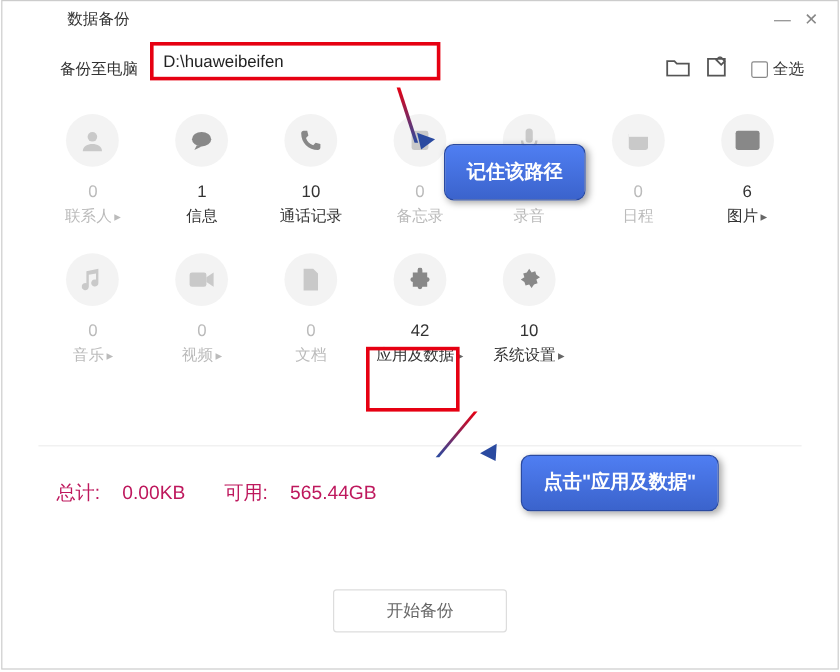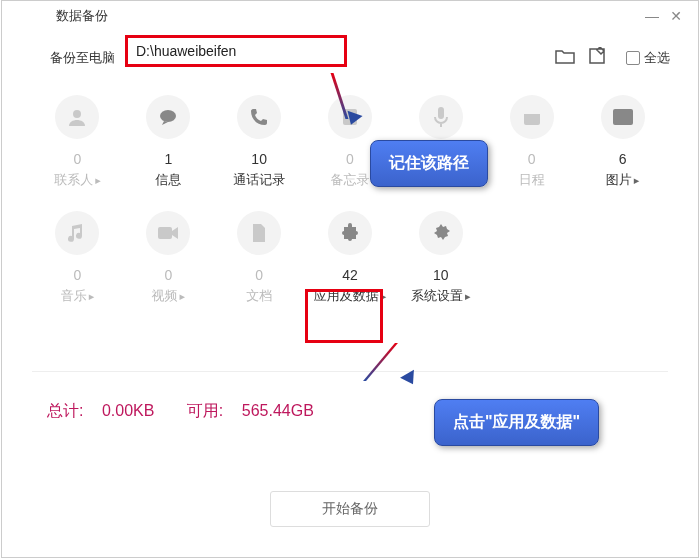--- a/index.html
+++ b/index.html
@@ -4,51 +4,51 @@
 <style>
   * { box-sizing: border-box; margin: 0; padding: 0; }
   html, body { width: 700px; height: 560px; font-family: "Microsoft YaHei", Arial, sans-serif; background: #fff; }
   .window { width: 698px; height: 558px; margin: 0 auto; border: 1px solid #ccc; position: relative; display: flex; flex-direction: column; }
   .titlebar { height: 30px; display: flex; align-items: center; padding: 0 10px; font-size: 13px; color: #333; }
   .titlebar .title { flex: 1; margin-left: 44px; }
   .titlebar .wbtn { width: 24px; text-align: center; color: #888; font-size: 14px; }
 
   .toprow { display: flex; align-items: flex-end; padding: 4px 28px 4px 48px; gap: 10px; }
   .toprow .lbl { font-size: 13px; color: #333; }
-  .pathbox { width: 222px; height: 32px; border: 3px solid #e60012; display: flex; align-items: center; padding: 0 8px; font-size: 14px; color: #222; background: #fff; }
+  .pathbox { width: 242px; height: 32px; border: 3px solid #e60012; display: flex; align-items: center; padding: 0 8px; font-size: 14px; color: #222; background: #fff; }
   .toprow .spacer { flex: 1; }
   .iconbtn { width: 22px; height: 22px; display: flex; align-items: center; justify-content: center; color: #444; }
   .checkbox { width: 14px; height: 14px; border: 1px solid #888; border-radius: 2px; display: inline-block; margin-right: 4px; }
   .selall { display: flex; align-items: center; font-size: 13px; color: #333; margin-left: 8px; }
 
   .grid { padding: 24px 30px 4px 30px; display: grid; grid-template-columns: repeat(7, 1fr); row-gap: 22px; column-gap: 0; }
   .cat { display: flex; flex-direction: column; align-items: center; }
   .circ { width: 44px; height: 44px; border-radius: 50%; background: #f3f3f3; display: flex; align-items: center; justify-content: center; margin-bottom: 12px; color: #c9c9c9; }
   .cat .cnt { font-size: 14px; color: #bbb; margin-bottom: 4px; }
   .cat .nm { font-size: 13px; color: #bbb; }
   .cat.active .cnt { color: #333; }
   .cat.active .nm { color: #333; }
   .cat.active .circ { color: #888; }
   .gt { font-size: 11px; margin-left: 2px; color: #bbb; }
   .cat.active .gt { color: #666; }
 
   .emptycell { }
 
   .appbox { position: absolute; left: 303px; top: 288px; width: 78px; height: 54px; border: 3px solid #e60012; }
 
-  .callout { position: absolute; background: linear-gradient(#4f7ef2, #3b63cc); border: 1px solid #2a4aa0; border-radius: 8px; color: #fff; font-size: 16px; font-weight: bold; padding: 12px 18px; box-shadow: 2px 2px 6px rgba(0,0,0,.35); margin-top: 20px; }
+  .callout { position: absolute; background: linear-gradient(#4f7ef2, #3b63cc); border: 1px solid #2a4aa0; border-radius: 8px; color: #fff; font-size: 16px; font-weight: bold; padding: 12px 18px; box-shadow: 2px 2px 6px rgba(0,0,0,.35); }
   .co1 { left: 368px; top: 119px; }
   .co2 { left: 432px; top: 378px; }
 
   .statsrow { position:absolute; left:45px; top:400px; font-size: 16px; color: #be185d; }
   .statsrow span { margin-right: 14px; }
 
   .hr { position:absolute; left:30px; right:30px; top:370px; border-top:1px solid #eee; }
 
-  .startbtn { position:absolute; left:50%; transform:translateX(-50%); bottom:30px; width:160px; height:36px; border:1px solid #ddd; border-radius:3px; background:#fff; font-size:14px; color:#666; }
+  .startbtn { position:absolute; left:50%; transform:translateX(-50%); bottom:30px; width:145px; height:36px; border:1px solid #ddd; border-radius:3px; background:#fff; font-size:14px; color:#666; }
 
   
   .arrow { position:absolute; }
   .arrow .line { position:absolute; background:#e60012; }
   .arrow .head { position:absolute; width:0; height:0; }
 
   
   .a1 .line { left:336px; top:72px; width:3px; height:46px; background:linear-gradient(#e60012,#2a4aa0); transform:skewX(18deg); }
   .a1 .head { left:343px; top:112px; border-left:8px solid transparent; border-right:8px solid transparent; border-bottom:12px solid #2a4aa0; transform:rotate(200deg); }
 

